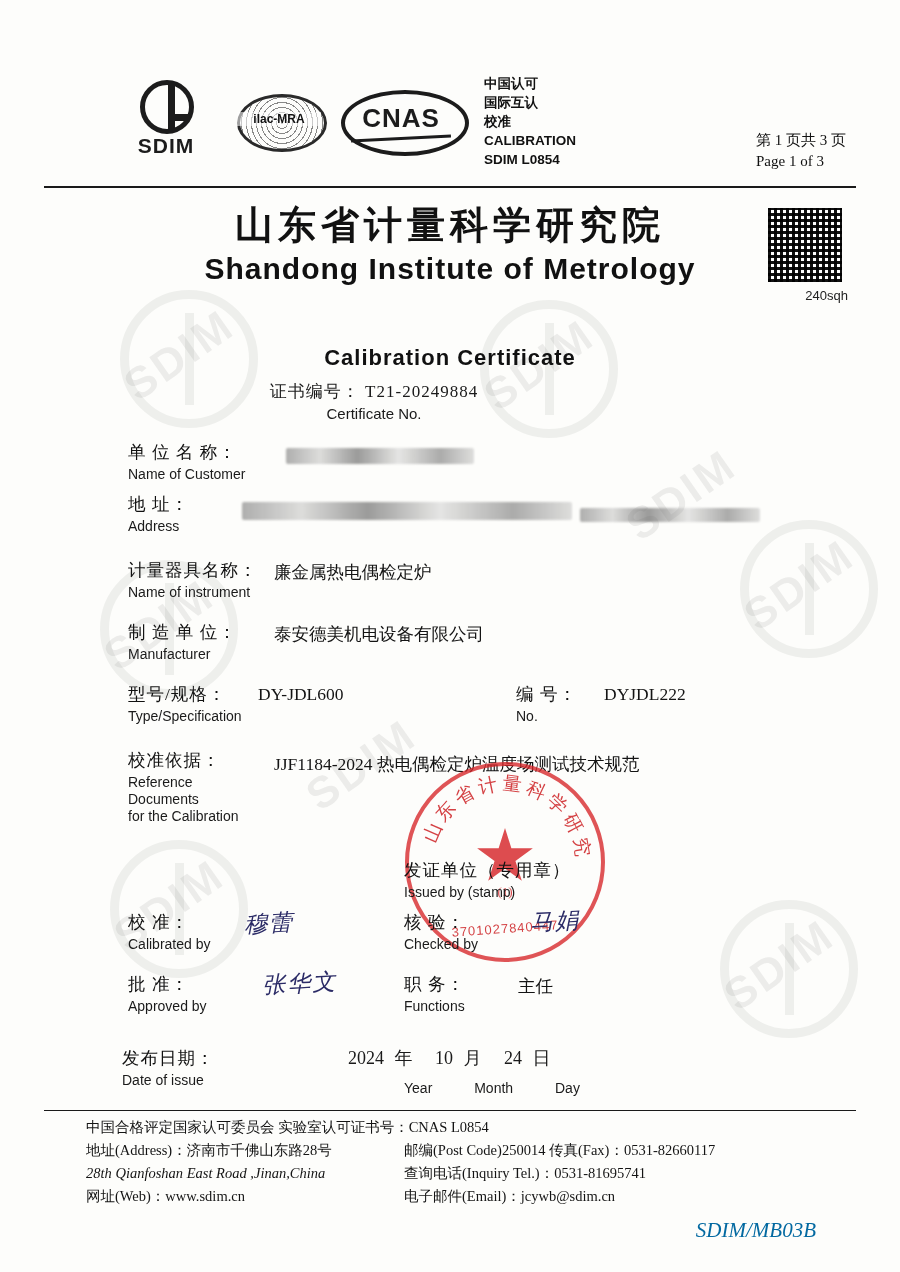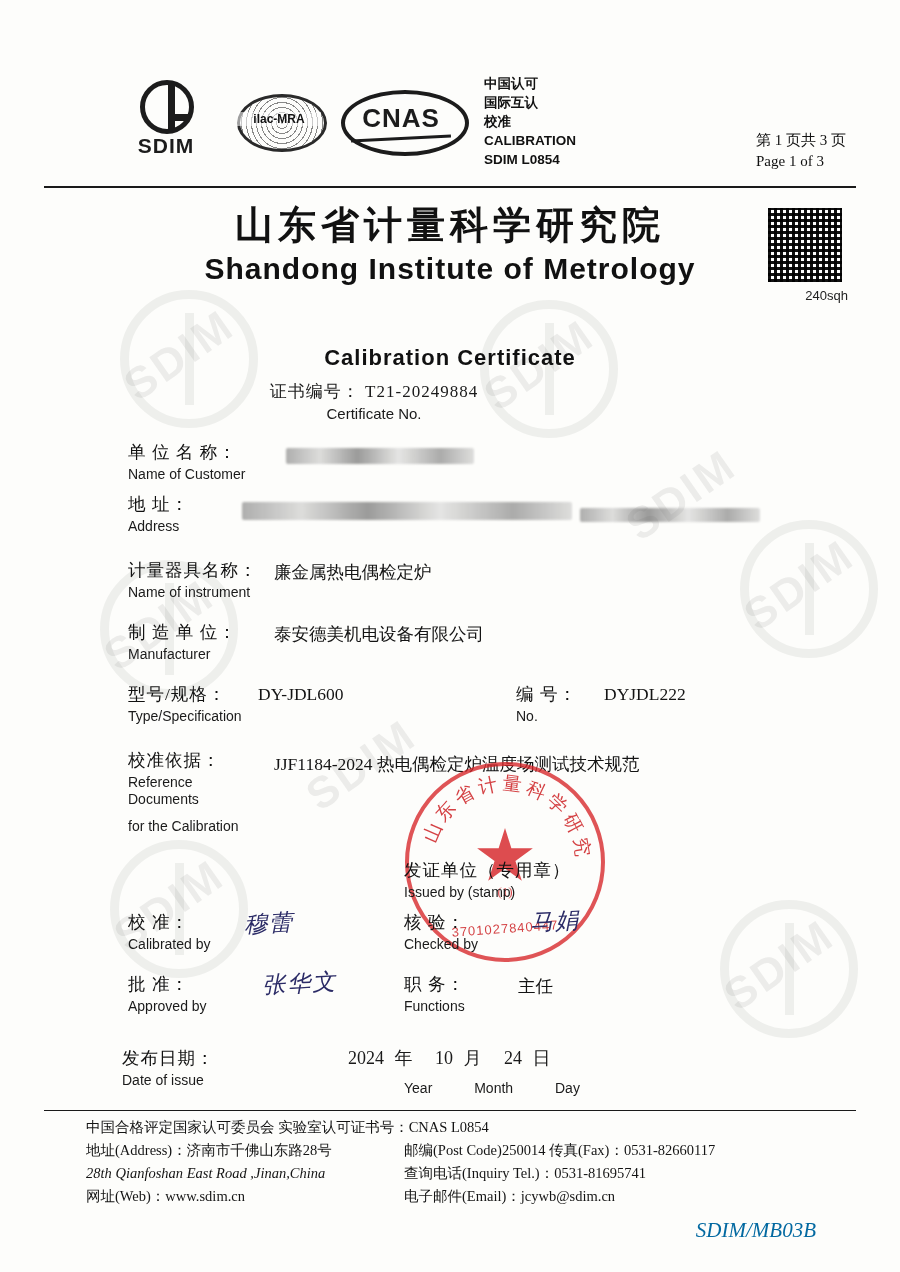--- a/index.html
+++ b/index.html
@@ -510,21 +510,21 @@
   <div class="field" style="left:516px;top:682px;">
     <div class="lbl-cn">编  号：</div>
     <div class="lbl-en">No.</div>
   </div>
   <div class="val" style="position:absolute;left:604px;top:684px;">DYJDL222</div>
 
   <div class="field" style="left:128px;top:748px;">
     <div class="lbl-cn">校准依据：</div>
     <div class="lbl-en">Reference</div>
     <div class="lbl-en" style="margin-top:0;">Documents</div>
-    <div class="lbl-en" style="margin-top:10px;text-align:center;">for the Calibration</div>
+    <div class="lbl-en" style="margin-top:0;text-align:center;">for the Calibration</div>
   </div>
   <div class="val" style="position:absolute;left:274px;top:752px;">JJF1184-2024 热电偶检定炉温度场测试技术规范</div>
 
   <div class="stamp">
     <div class="arc">
       <svg viewBox="0 0 192 192" width="192" height="192" aria-hidden="true">
         <defs>
           <path id="arcpath" d="M 24,96 A 72,72 0 1 1 168,96"></path>
         </defs>
         <text font-size="19" fill="rgba(205,30,34,0.85)" font-family="Liberation Serif, serif" letter-spacing="4">

